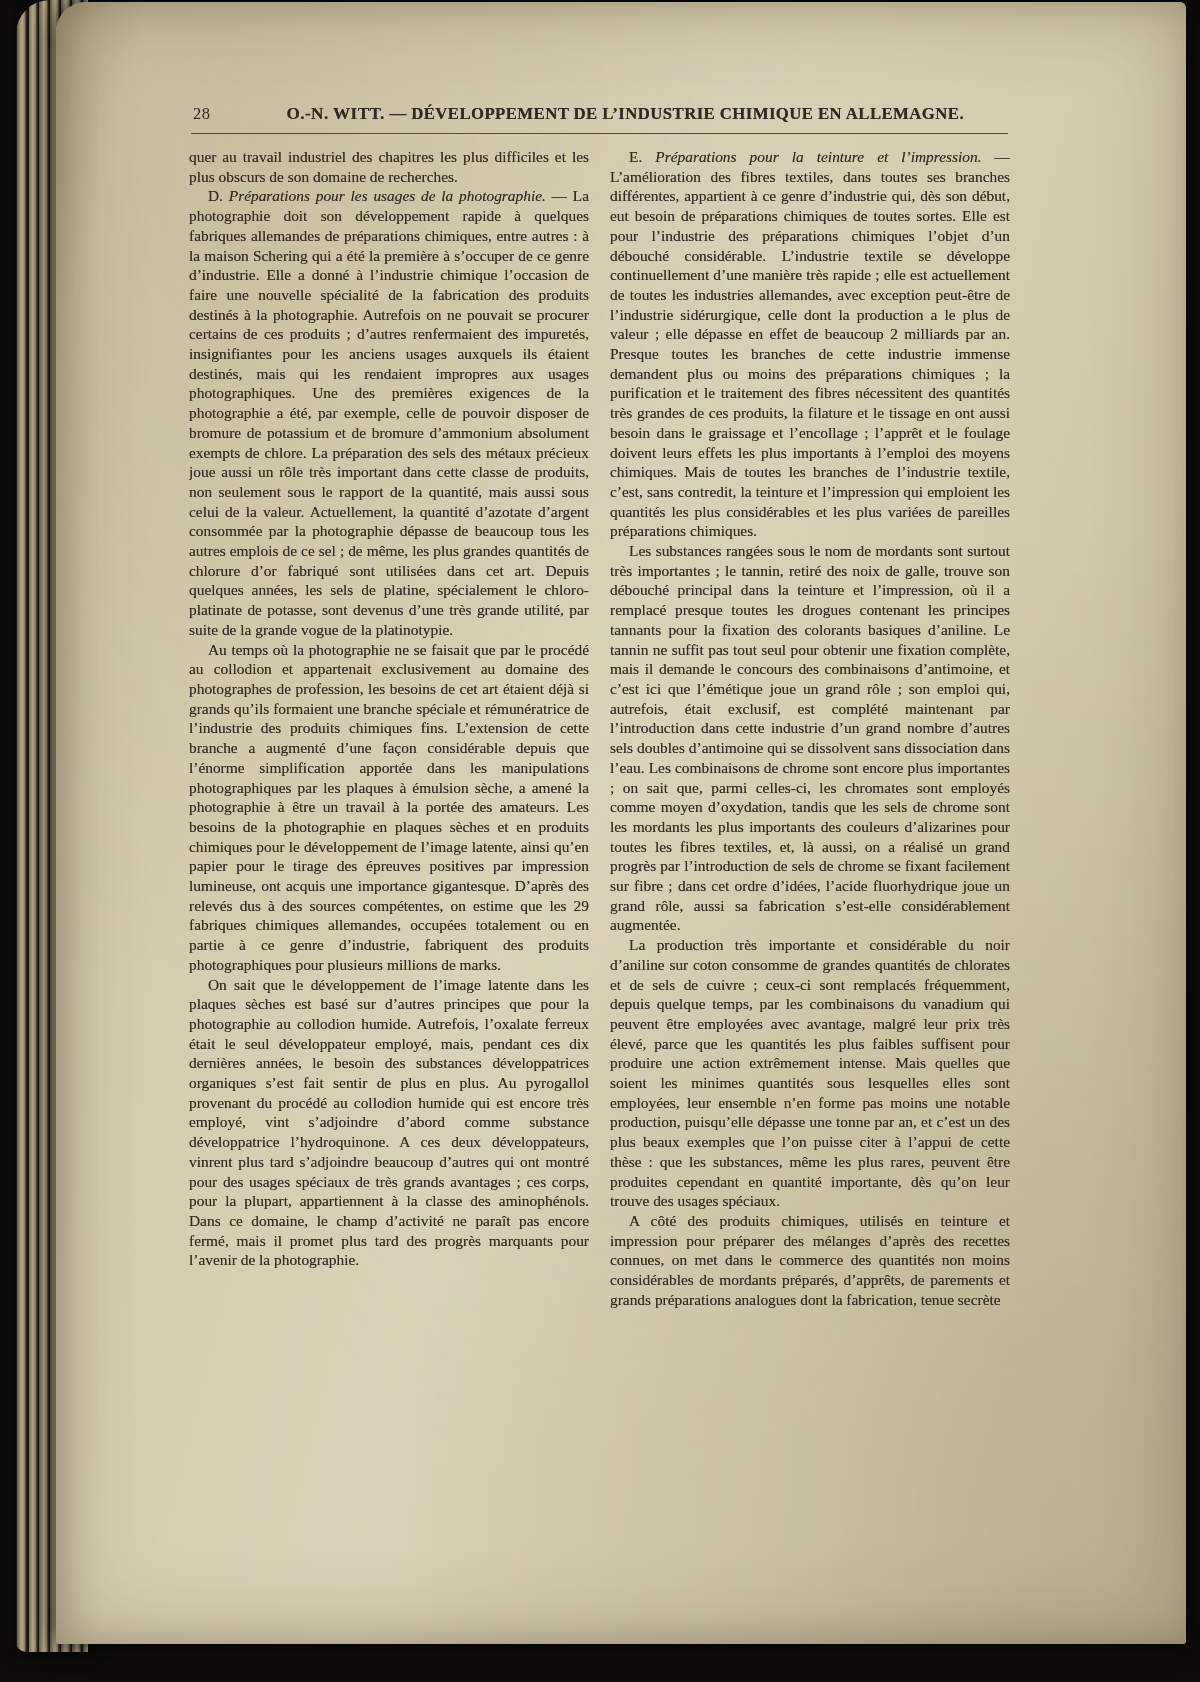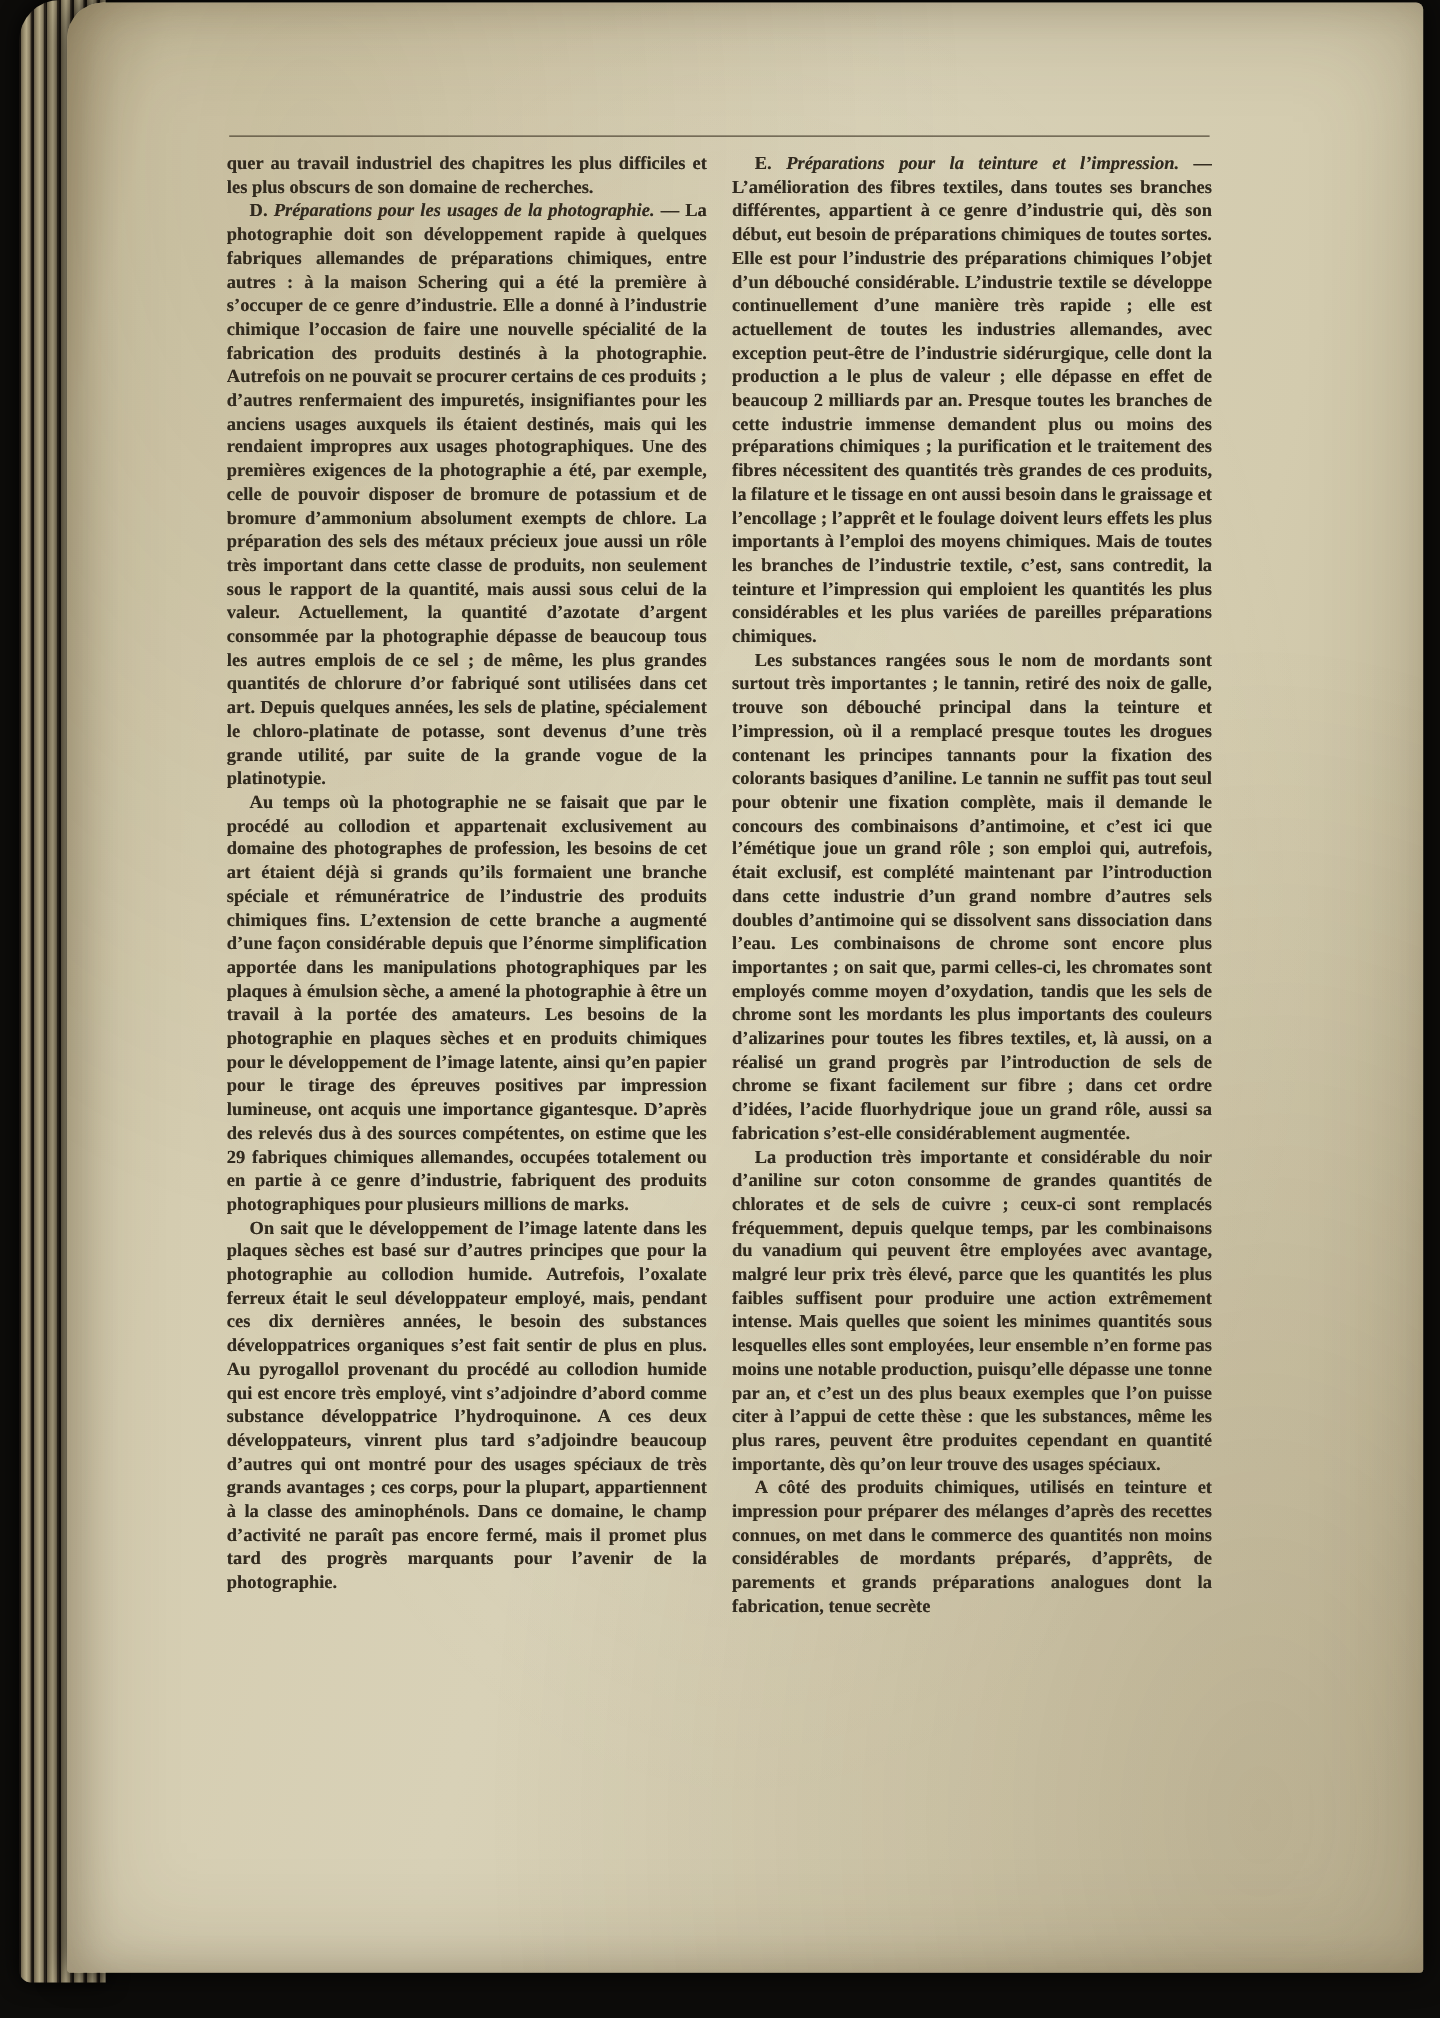--- a/index.html
+++ b/index.html
@@ -79,34 +79,38 @@
     height: 1348px; overflow: hidden;
   }
   .col {
     flex: 1 1 0; min-width: 0;
     text-align: justify;
     font-size: 15.4px; line-height: 19.7px;
     hyphens: auto; -webkit-hyphens: auto;
     color: var(--ink, #312a1f);
     text-shadow: 0 0 0.45px rgba(45,35,18,0.55);
   }
-  .para { margin: 0; text-indent: 19px; font-weight: bold; }
+  .para { margin: 0; text-indent: 19px; }
   .para.no-indent { text-indent: 0; }
   .para i { font-style: italic; }
 </style>
 </head>
 <body>
 
 <div class="scan-root">
   <div class="book-edge"></div>
 
   <div class="page">
     <div class="texture"></div>
 
     <div class="page-inner">
+      <div class="page-header">
+        <span class="page-number">28</span>
+        <span class="running-title"><b class="author">O.-N. WITT.</b> <span>— DÉVELOPPEMENT DE L’INDUSTRIE CHIMIQUE EN ALLEMAGNE.</span></span>
+      </div>
       <hr class="header-rule">
 
       <div class="columns">
         <div class="col">
             <p class="para no-indent"><span>quer au travail industriel des chapitres les plus difficiles et les plus obscurs de son domaine de recherches.</span></p>
             <p class="para"><span>D. </span><i>Préparations pour les usages de la photographie.</i><span> — La photographie doit son développement rapide à quelques fabriques allemandes de préparations chimiques, entre autres : à la maison Schering qui a été la première à s’occuper de ce genre d’industrie. Elle a donné à l’industrie chimique l’occasion de faire une nouvelle spécialité de la fabrication des produits destinés à la photographie. Autrefois on ne pouvait se procurer certains de ces produits ; d’autres renfermaient des impuretés, insignifiantes pour les anciens usages auxquels ils étaient destinés, mais qui les rendaient impropres aux usages photographiques. Une des premières exigences de la photographie a été, par exemple, celle de pouvoir disposer de bromure de potassium et de bromure d’ammonium absolument exempts de chlore. La préparation des sels des métaux précieux joue aussi un rôle très important dans cette classe de produits, non seulement sous le rapport de la quantité, mais aussi sous celui de la valeur. Actuellement, la quantité d’azotate d’argent consommée par la photographie dépasse de beaucoup tous les autres emplois de ce sel ; de même, les plus grandes quantités de chlorure d’or fabriqué sont utilisées dans cet art. Depuis quelques années, les sels de platine, spécialement le chloro-platinate de potasse, sont devenus d’une très grande utilité, par suite de la grande vogue de la platinotypie.</span></p>
             <p class="para"><span>Au temps où la photographie ne se faisait que par le procédé au collodion et appartenait exclusivement au domaine des photographes de profession, les besoins de cet art étaient déjà si grands qu’ils formaient une branche spéciale et rémunératrice de l’industrie des produits chimiques fins. L’extension de cette branche a augmenté d’une façon considérable depuis que l’énorme simplification apportée dans les manipulations photographiques par les plaques à émulsion sèche, a amené la photographie à être un travail à la portée des amateurs. Les besoins de la photographie en plaques sèches et en produits chimiques pour le développement de l’image latente, ainsi qu’en papier pour le tirage des épreuves positives par impression lumineuse, ont acquis une importance gigantesque. D’après des relevés dus à des sources compétentes, on estime que les 29 fabriques chimiques allemandes, occupées totalement ou en partie à ce genre d’industrie, fabriquent des produits photographiques pour plusieurs millions de marks.</span></p>
             <p class="para"><span>On sait que le développement de l’image latente dans les plaques sèches est basé sur d’autres principes que pour la photographie au collodion humide. Autrefois, l’oxalate ferreux était le seul développateur employé, mais, pendant ces dix dernières années, le besoin des substances développatrices organiques s’est fait sentir de plus en plus. Au pyrogallol provenant du procédé au collodion humide qui est encore très employé, vint s’adjoindre d’abord comme substance développatrice l’hydroquinone. A ces deux développateurs, vinrent plus tard s’adjoindre beaucoup d’autres qui ont montré pour des usages spéciaux de très grands avantages ; ces corps, pour la plupart, appartiennent à la classe des aminophénols. Dans ce domaine, le champ d’activité ne paraît pas encore fermé, mais il promet plus tard des progrès marquants pour l’avenir de la photographie.</span></p>
           </div>
         <div class="col">

